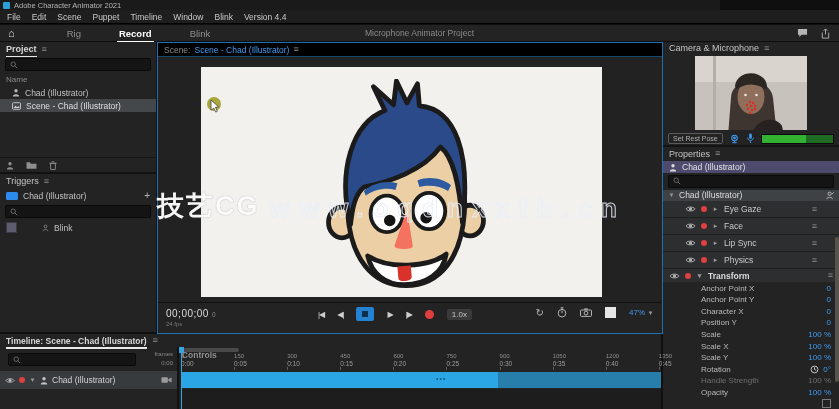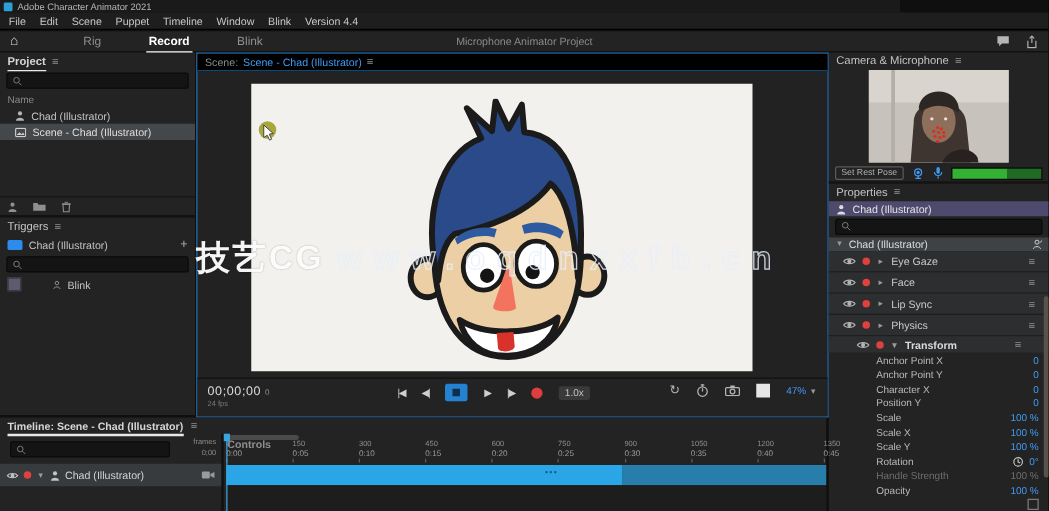--- a/index.html
+++ b/index.html
@@ -72,23 +72,23 @@
   
   .rightcol{left:663px;top:42px;width:176px;height:367px;display:flex;flex-direction:column;}
   .webcam{position:relative;width:112px;height:80px;margin:1px auto 2px;background:#c9c4be;overflow:hidden;}
   .camrow{height:15px;display:flex;align-items:center;gap:6px;padding:0 5px;}
   .restbtn{font-size:7px;color:#b0b0b0;border:1px solid #5a5a5a;border-radius:2px;padding:1px 4px;white-space:nowrap;}
   .meter{flex:1;height:8px;background:#102610;border:1px solid #0a0a0a;display:flex;}
   .meter .hot{width:62%;background:#33b133;}
   .meter .cold{flex:1;background:#1f6b24;}
   .propsel{height:13px;display:flex;align-items:center;gap:5px;padding:0 6px;background:#4d4a6e;font-size:8.5px;color:#e2e2e2;margin-top:1px;}
   .rootrow{height:13px;display:flex;align-items:center;gap:4px;padding:0 5px;background:#3f4245;font-size:8.5px;color:#dcdcdc;}
-  .behrow{height:16px;display:flex;align-items:center;gap:5px;padding:0 11px;background:#2c2e30;border-bottom:1px solid #1e1e1e;font-size:8.5px;color:#cacaca;}
+  .behrow{height:16px;display:flex;align-items:center;gap:5px;padding:0 22px;background:#2c2e30;border-bottom:1px solid #1e1e1e;font-size:8.5px;color:#cacaca;}
   .behrow .burger{margin-left:auto;}
-  .tfhead{height:14px;display:flex;align-items:center;gap:5px;padding:0 22px;font-size:8.5px;color:#dadada;font-weight:bold;background:#2c2e30;}
+  .tfhead{height:14px;display:flex;align-items:center;gap:5px;padding:0 6px;font-size:8.5px;color:#dadada;font-weight:bold;background:#2c2e30;}
   .tfhead .burger{margin-left:auto;font-weight:normal;}
   .tprow{height:11.6px;display:flex;align-items:center;padding:0 8px 0 38px;font-size:8px;color:#b9b9b9;}
   .tprow .val{margin-left:auto;color:#3f9bf4;display:flex;align-items:center;gap:4px;}
   .tprow.dimrow{color:#6f6f6f;}
   .tprow.dimrow .val{color:#6f6f6f;}
   .clockico{display:none;}
   .clockico.show{display:inline-flex;color:#cfcfcf;}
   .cbox{width:7px;height:7px;border:1px solid #7a7a7a;margin-left:auto;}
   .pscroll{position:absolute;right:0;top:195px;width:4px;height:145px;background:#57534b;border-radius:2px;}
 
@@ -110,21 +110,21 @@
   .tick::after{content:"";position:absolute;left:0;bottom:-3px;width:1px;height:3px;background:#5c5c5c;}
   .trackbar{position:absolute;left:181px;top:25px;height:16px;}
   .seg1{position:absolute;left:0;top:0;width:317px;height:16px;background:#2aa5e6;}
   .seg2{position:absolute;left:317px;top:0;width:163px;height:16px;background:#2aa5e6;opacity:.7;}
   .bardots{position:absolute;left:255px;top:3px;font-size:7px;color:#0d5c8d;letter-spacing:1px;}
   .playhead{position:absolute;left:181px;top:0;width:1px;height:62px;background:#37a5e0;}
   .playhead::before{content:"";position:absolute;left:-2px;top:0;width:5px;height:6px;background:#37a5e0;}
   .tlempty{position:absolute;left:181px;top:42px;right:0;bottom:0;background:#1d1d1d;}
 
   
-  .watermark{left:157px;top:188px;z-index:60;display:flex;align-items:center;pointer-events:none;white-space:nowrap;}
+  .watermark{left:157px;top:188px;z-index:60;display:flex;align-items:flex-end;pointer-events:none;white-space:nowrap;}
   .wm-cn{font-size:27px;font-weight:bold;color:rgba(255,255,255,.96);letter-spacing:2px;text-shadow:0 0 1px rgba(0,0,0,.4);}
   .wm-url{font-size:26px;font-weight:bold;letter-spacing:9px;color:rgba(255,255,255,.06);
           -webkit-text-stroke:1px rgba(230,238,250,.85);margin-left:10px;}
 </style>
 </head>
 <body>
 
 <div class="app">
 
   <div class="abs titlebar">

